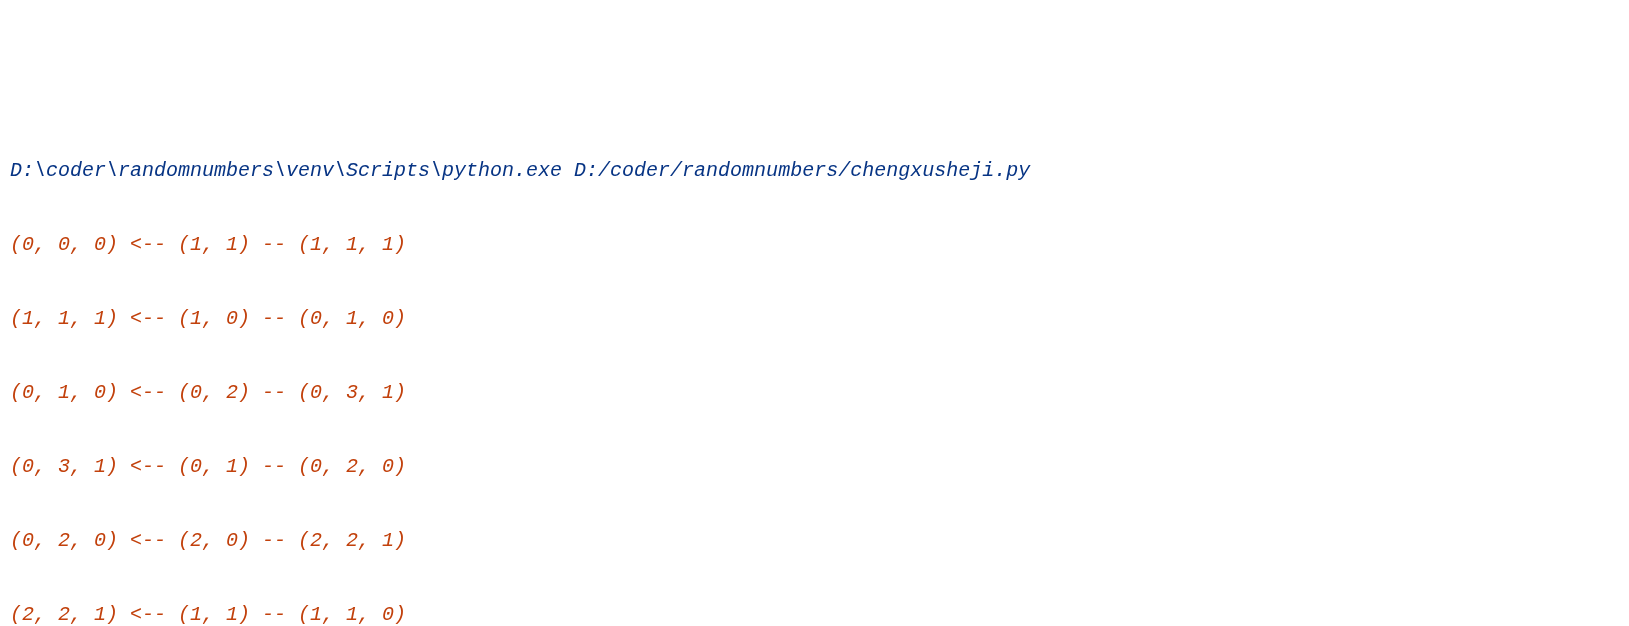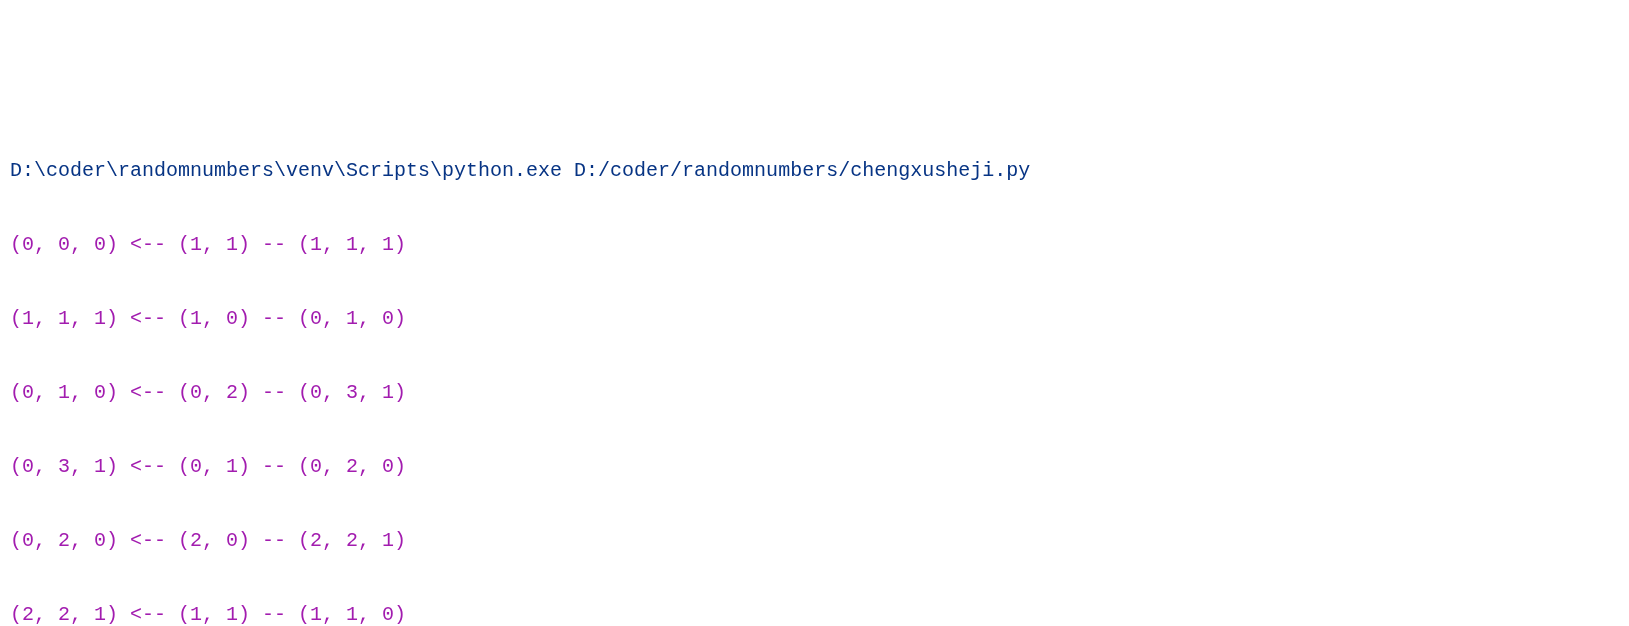--- a/index.html
+++ b/index.html
@@ -14,23 +14,25 @@
       line-height: 1.85;
       padding: 4px 10px;
       white-space: pre;
       color: #000000;
       width: 1629px;
       height: 626px;
       overflow: hidden;
     }
     .command-line {
       color: #073484;
+      font-style: italic;
     }
     .output-line {
-      color: #a21caf;
+      color: #c2410c;
+      font-style: italic;
     }
   </style>
 </head>
 <body>
 
 
 
 <div class="command-line">D:\coder\randomnumbers\venv\Scripts\python.exe D:/coder/randomnumbers/chengxusheji.py</div>
 <div class="output-line">(0, 0, 0) &lt;-- (1, 1) -- (1, 1, 1)</div>
 <div class="output-line">(1, 1, 1) &lt;-- (1, 0) -- (0, 1, 0)</div>

